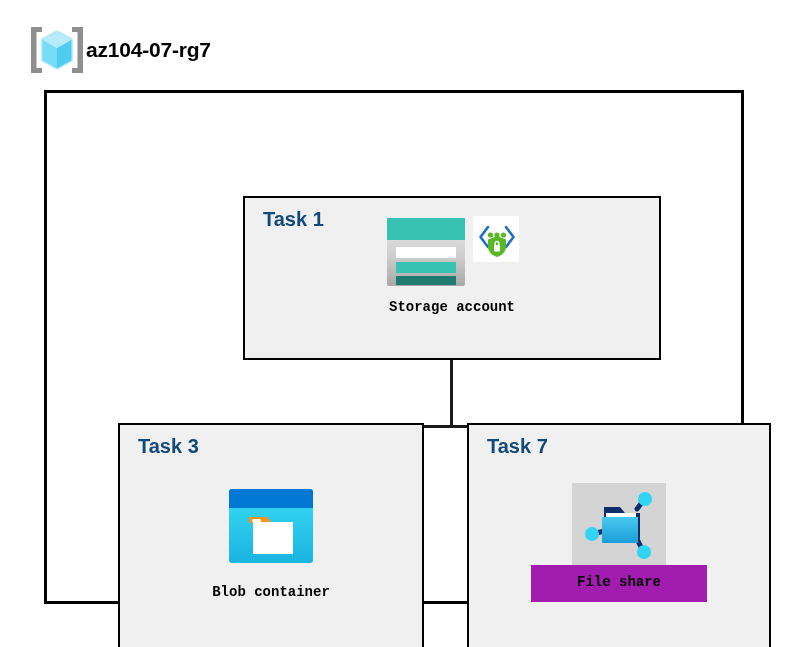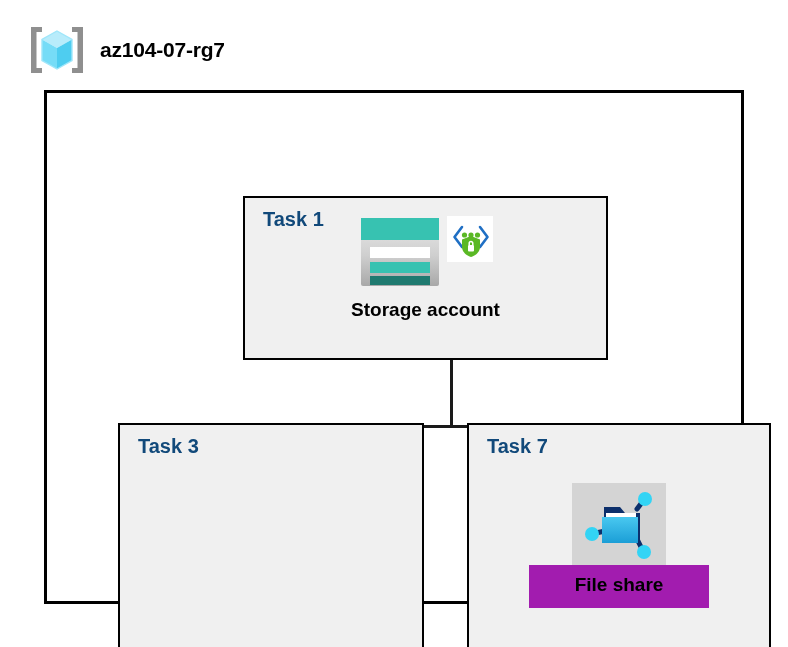--- a/index.html
+++ b/index.html
@@ -16,21 +16,21 @@
     overflow: hidden;
   }
 
   
   #rg-header {
     position: absolute;
     left: 28px;
     top: 24px;
     display: flex;
     align-items: center;
-    gap: 14px;
+    gap: 0;
   }
   #rg-icon {
     width: 58px;
     height: 52px;
     display: block;
   }
   #rg-title {
     font-size: 21px;
     font-weight: bold;
     color: #000000;
@@ -50,21 +50,21 @@
     box-sizing: border-box;
   }
 
   
   .task-box {
     position: absolute;
     background: #f0f0f0;
     border: 2px solid #000000;
     box-sizing: border-box;
   }
-  #task-1-box { left: 196px; top: 103px; width: 365px; height: 164px; padding-left: 8px; }
+  #task-1-box { left: 196px; top: 103px; width: 418px; height: 164px; padding-left: 8px; }
   #task-2-box { left: 71px;  top: 330px; width: 306px; height: 244px; }
   #task-3-box { left: 420px; top: 330px; width: 304px; height: 244px; }
 
   .task-label {
     position: absolute;
     left: 18px;
     top: 10px;
     font-size: 20px;
     font-weight: bold;
     color: #11497a;
@@ -72,25 +72,26 @@
   }
 
   
   .node {
     position: absolute;
     display: flex;
     flex-direction: column;
     align-items: center;
   }
   .node-caption {
-    font-size: 19px;
+    font-size: 14px;
     font-weight: bold;
     color: #000000;
     white-space: nowrap;
     line-height: 1.1;
+    font-family: Liberation Mono, monospace;
   }
 
   
   #node-storage-account {
     left: 0; right: 0;
     top: 18px;
   }
   #storage-icon-row {
     display: flex;
     align-items: flex-start;
@@ -214,20 +215,42 @@
         </svg>
       </div>
 
       <div class="node-caption">Storage account</div>
     </div>
   </div>
 
   <div class="task-box" id="task-2-box">
     <div class="task-label">Task 3</div>
 
+    <div class="node" id="node-blob-container">
+
+      <svg width="88" height="78" viewBox="0 0 88 78">
+        <defs>
+          <linearGradient id="blobBody" x1="0" y1="0" x2="0" y2="1">
+            <stop offset="0%" stop-color="#3adcf7"></stop>
+            <stop offset="100%" stop-color="#19b4e0"></stop>
+          </linearGradient>
+        </defs>
+
+        <rect x="2" y="2" width="84" height="74" rx="3" fill="url(#blobBody)"></rect>
+
+        <path d="M5 2 H83 a3 3 0 0 1 3 3 V21 H2 V5 a3 3 0 0 1 3 -3 Z" fill="#0078d4"></path>
+
+        <path d="M22 30 H40 L45 36 H22 Z" fill="#f7941e"></path>
+        <rect x="25" y="32" width="9" height="3" rx="1.5" fill="#ffffff"></rect>
+
+        <rect x="26" y="35" width="40" height="32" fill="#ffffff"></rect>
+      </svg>
+
+      <div class="node-caption">Blob container</div>
+    </div>
   </div>
 
   <div class="task-box" id="task-3-box">
     <div class="task-label">Task 7</div>
 
     <div class="node" id="node-file-share">
 
       <div class="sel-icon-bg">
 
         <svg width="78" height="78" viewBox="0 0 78 78">

